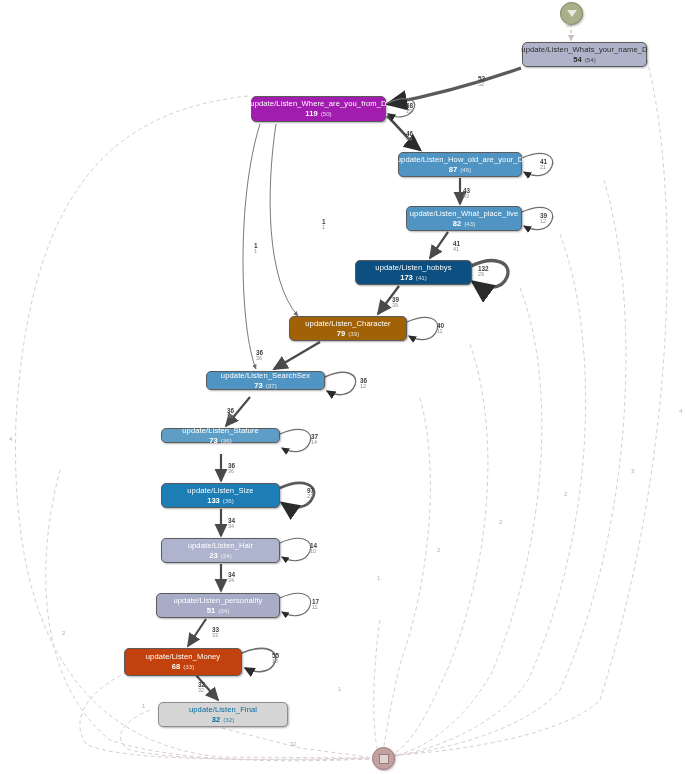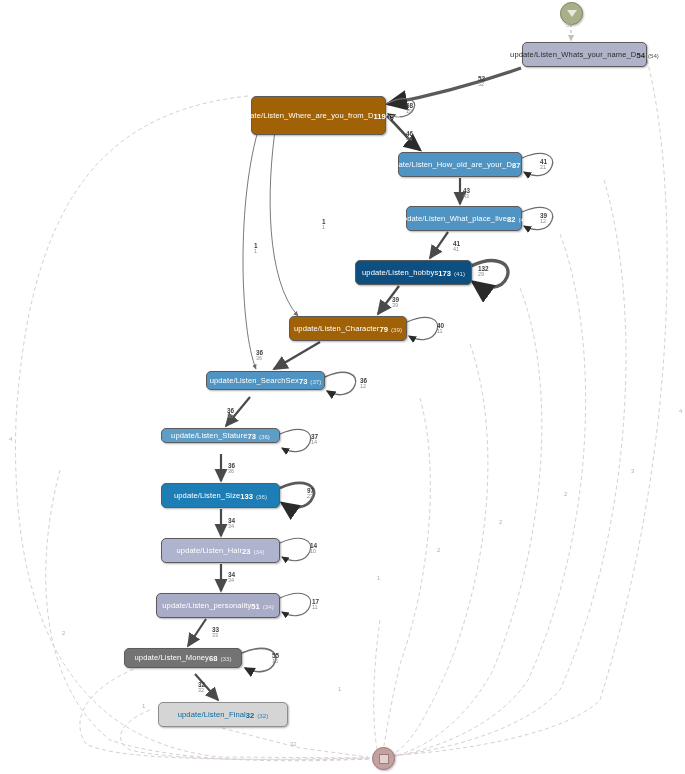--- a/index.html
+++ b/index.html
@@ -1,21 +1,21 @@
 <!DOCTYPE html>
 <html><head>
 <meta charset="utf-8">
 <style>
   html,body{margin:0;padding:0;background:#ffffff;}
   body{width:685px;height:774px;font-family:"Liberation Sans",sans-serif;overflow:hidden;}
   #stage{position:relative;width:685px;height:774px;background:#fff;}
   svg.layer{position:absolute;left:0;top:0;width:685px;height:774px;pointer-events:none;}
 
   .node{position:absolute;box-sizing:border-box;border:1px solid #5b5b5b;border-radius:5px;
-        display:flex;align-items:center;justify-content:center;
+        display:flex;flex-direction:column;align-items:center;justify-content:center;
         color:#ffffff;text-align:center;line-height:1.05;
         box-shadow:1px 1px 2px rgba(0,0,0,.30);}
   .node .nm{font-size:7.6px;letter-spacing:.1px;white-space:nowrap;}
   .node .ct{font-size:7.6px;font-weight:bold;margin-top:2px;white-space:nowrap;}
   .node .ct .sub{font-weight:normal;font-size:6.2px;opacity:.80;margin-left:3px;}
 
   .lbl{position:absolute;font-size:6.4px;font-weight:bold;color:#3f3f3f;line-height:1.0;white-space:nowrap;}
   .lbl .s{display:block;font-weight:normal;font-size:5.4px;color:#8c8c8c;}
   .lbl.faint{font-weight:normal;color:#b9aeae;font-size:6px;}
 
@@ -112,21 +112,21 @@
   </div>
   <div class="endnode" style="left:372px;top:747px">
     <div class="sq"></div>
   </div>
 
   <div class="node" style="left:522px;top:42px;width:125px;height:25px;background:#aeb3c9;color:#2c2c2c">
     <span class="nm">update/Listen_Whats_your_name_D</span>
     <span class="ct"><span>54</span><span class="sub">(54)</span></span>
   </div>
 
-  <div class="node" style="left:251px;top:96px;width:135px;height:39px;background:#a16207">
+  <div class="node" style="left:251px;top:96px;width:135px;height:26px;background:#a21caf">
     <span class="nm">update/Listen_Where_are_you_from_D</span>
     <span class="ct"><span>119</span><span class="sub">(50)</span></span>
   </div>
 
   <div class="node" style="left:398px;top:152px;width:124px;height:25px;background:#4f94c2">
     <span class="nm">update/Listen_How_old_are_your_D</span>
     <span class="ct"><span>87</span><span class="sub">(46)</span></span>
   </div>
 
   <div class="node" style="left:406px;top:206px;width:116px;height:25px;background:#4f94c2">
@@ -162,21 +162,21 @@
   <div class="node" style="left:161px;top:538px;width:119px;height:25px;background:#aeb3ce">
     <span class="nm">update/Listen_Hair</span>
     <span class="ct"><span>23</span><span class="sub">(34)</span></span>
   </div>
 
   <div class="node" style="left:156px;top:593px;width:124px;height:25px;background:#a8acc7">
     <span class="nm">update/Listen_personality</span>
     <span class="ct"><span>51</span><span class="sub">(34)</span></span>
   </div>
 
-  <div class="node" style="left:124px;top:648px;width:118px;height:20px;background:#737373">
+  <div class="node" style="left:124px;top:648px;width:118px;height:28px;background:#c2410c">
     <span class="nm">update/Listen_Money</span>
     <span class="ct"><span>68</span><span class="sub">(33)</span></span>
   </div>
 
   <div class="node" style="left:158px;top:702px;width:130px;height:25px;background:#d5d5d5;color:#0369a1;border-color:#8d8d8d">
     <span class="nm">update/Listen_Final</span>
     <span class="ct"><span>32</span><span class="sub">(32)</span></span>
   </div>
 
   <div class="lbl" style="left:406px;top:103px"><span>68</span><span class="s">19</span></div>

